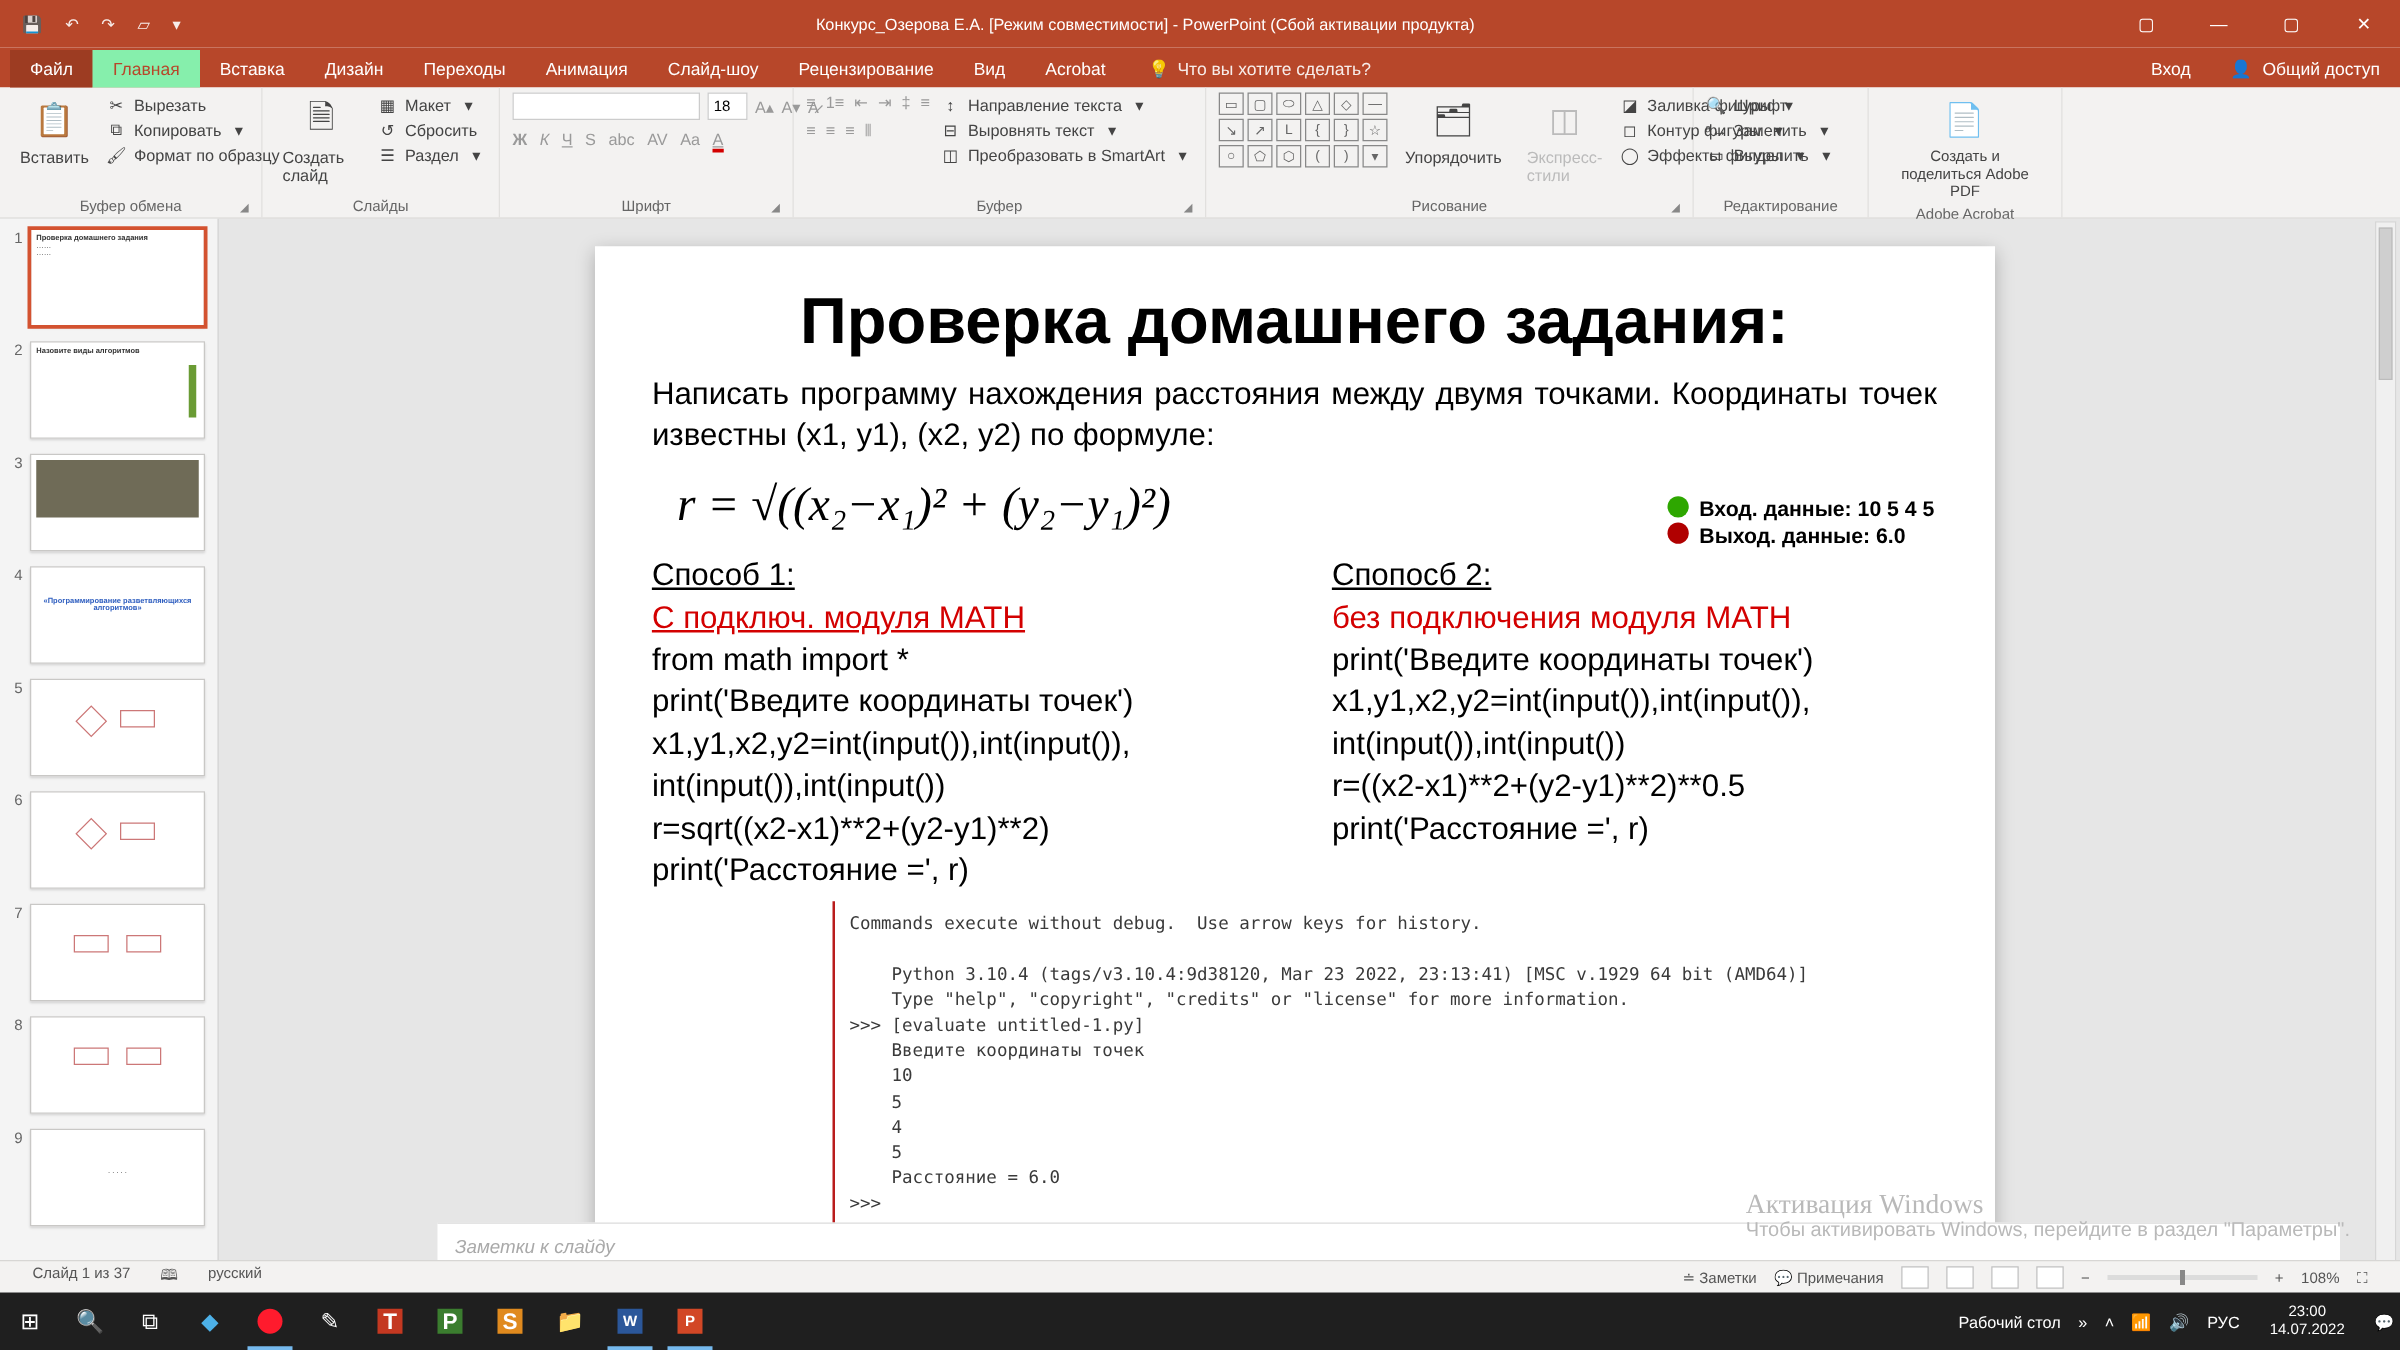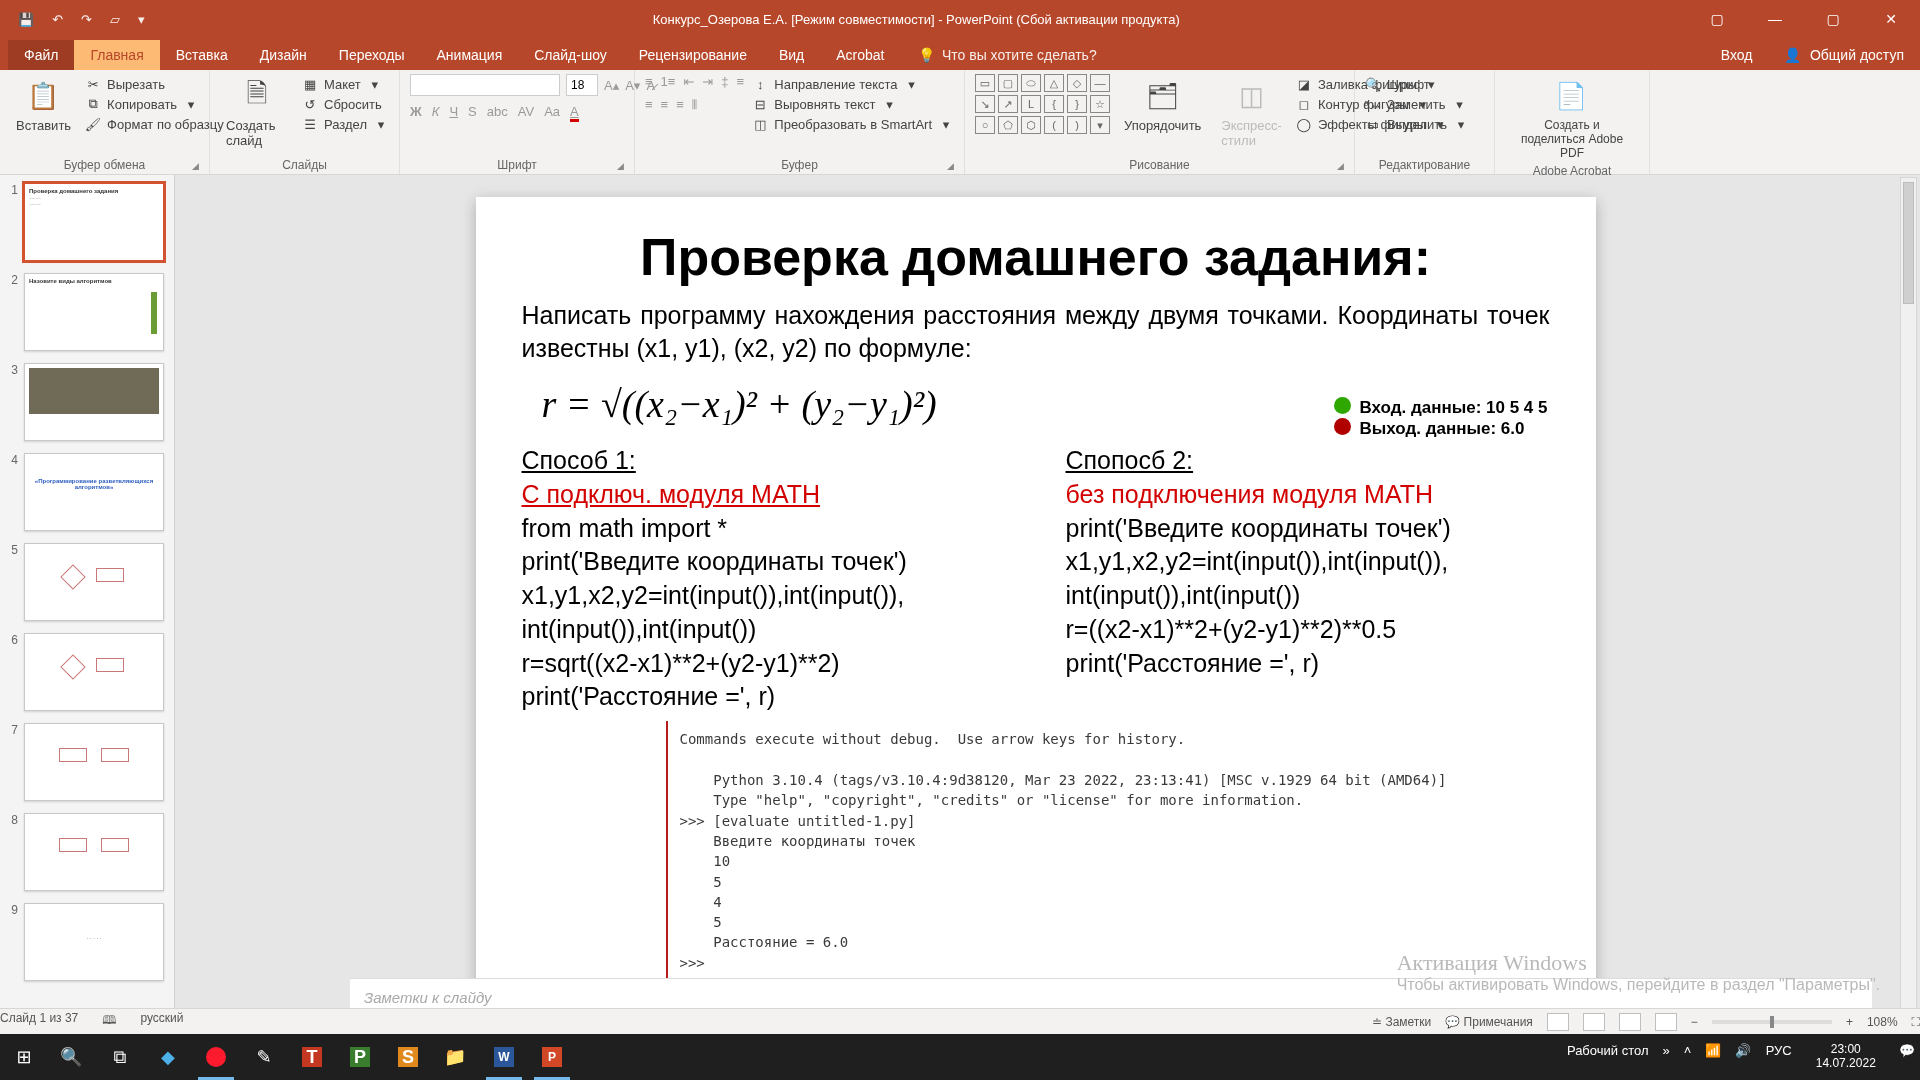--- a/index.html
+++ b/index.html
@@ -10,21 +10,21 @@
 .titlebar .qat { display:flex; align-items:center; gap:18px; padding-left:18px; }
 .titlebar .qat span { opacity:.9; }
 .titlebar .title { flex:1; text-align:center; }
 .titlebar .wbtns { display:flex; }
 .titlebar .wbtns span { width:58px; text-align:center; line-height:38px; font-size:14px; }
 
 
 .tabs { height:32px; background:#b7472a; color:#fff; display:flex; align-items:flex-end; font-size:14px; padding-left:8px; }
 .tabs .tab { padding:7px 16px; cursor:pointer; }
 .tabs .tab.file { background:#9d3c22; }
-.tabs .tab.active { background:#fdba74; color:#b7472a; }
+.tabs .tab.active { background:#86efac; color:#b7472a; }
 .tabs .tell { display:flex; align-items:center; gap:6px; opacity:.9; padding:7px 18px; }
 .tabs .spacer { flex:1; }
 .tabs .acct { padding:7px 16px; display:flex; align-items:center; gap:8px; }
 
 
 .ribbon { height:105px; background:#f3f2f1; border-bottom:1px solid #d7d6d4; display:flex; font-size:13px; color:#444; }
 .group { border-right:1px solid #e1e0de; padding:4px 10px 2px; display:flex; flex-direction:column; }
 .group .body { flex:1; display:flex; align-items:flex-start; gap:8px; }
 .group .label { text-align:center; font-size:12px; color:#666; padding-top:2px; position:relative; }
 .group .label .dlg { position:absolute; right:0; bottom:1px; font-size:9px; color:#888; }
@@ -64,37 +64,37 @@
 .slide .dot.g { background:#2ea700; }
 .slide .dot.r { background:#b00000; }
 .slide .term { position:absolute; left:190px; bottom:56px; width:760px; background:#fff; font-family:Consolas,monospace; font-size:14px; color:#3a3a3a; border-left:2px solid #b91c1c; padding:8px 12px; line-height:1.45; }
 .gutter { width:24px; background:#e6e6e6; display:flex; flex-direction:column; align-items:center; }
 .gutter .sb { width:17px; flex:1; background:#f0f0f0; border:1px solid #d6d6d6; margin:2px 0; position:relative; }
 .gutter .sb::before { content:""; position:absolute; left:2px; right:2px; top:4px; height:120px; background:#cfcfcf; border:1px solid #bcbcbc; }
 
 .notes { position:absolute; left:175px; right:24px; bottom:0; height:42px; background:#fff; border-top:1px solid #dcdcdc; padding:10px 14px; font-size:15px; color:#a9a9a9; font-style:italic; }
 
 
-.status { position:absolute; left:0; right:0; bottom:46px; height:26px; background:#f3f2f1; border-top:1px solid #d7d6d4; display:flex; align-items:center; font-size:12px; color:#555; padding:0 0; }
+.status { position:absolute; left:0; right:0; bottom:46px; height:26px; background:#f3f2f1; border-top:1px solid #d7d6d4; display:flex; align-items:center; font-size:12px; color:#555; padding:0 26px; }
 .status .l { display:flex; gap:24px; }
 .status .r { margin-left:auto; display:flex; align-items:center; gap:14px; }
 .status .zoom { width:120px; height:4px; background:#dcdcdc; position:relative; }
 .status .zoom::before { content:""; position:absolute; left:58px; top:-4px; width:4px; height:12px; background:#888; }
 .vbtn { width:22px; height:18px; border:1px solid #bfbfbf; background:#fff; }
 
 
 .wm { position:absolute; right:40px; bottom:86px; text-align:left; color:#b9b9b9; font-size:16px; pointer-events:none; }
 .wm .t { font-size:22px;font-family:Liberation Serif, serif; }
 
 
 .taskbar { position:absolute; left:0; right:0; bottom:0; height:46px; background:#1f1f1f; display:flex; align-items:center; color:#fff; font-size:13px; }
 .taskbar .tb { width:48px; height:46px; display:flex; align-items:center; justify-content:center; font-size:18px; }
 .taskbar .tb.app { position:relative; }
 .taskbar .tb.app.active::after { content:""; position:absolute; bottom:0; left:6px; right:6px; height:3px; background:#76b9ed; }
-.taskbar .tray { margin-left:auto; display:flex; align-items:flex-start; gap:14px; padding-right:4px; }
+.taskbar .tray { margin-left:auto; display:flex; align-items:center; gap:14px; padding-right:4px; }
 .taskbar .clock { text-align:center; line-height:1.15; font-size:12px; padding:0 10px; }
 .square { width:20px; height:20px; }
 </style>
 </head>
 <body>
 
 <div class="titlebar">
   <div class="qat">
     <span>💾</span>
     <span>↶</span>

